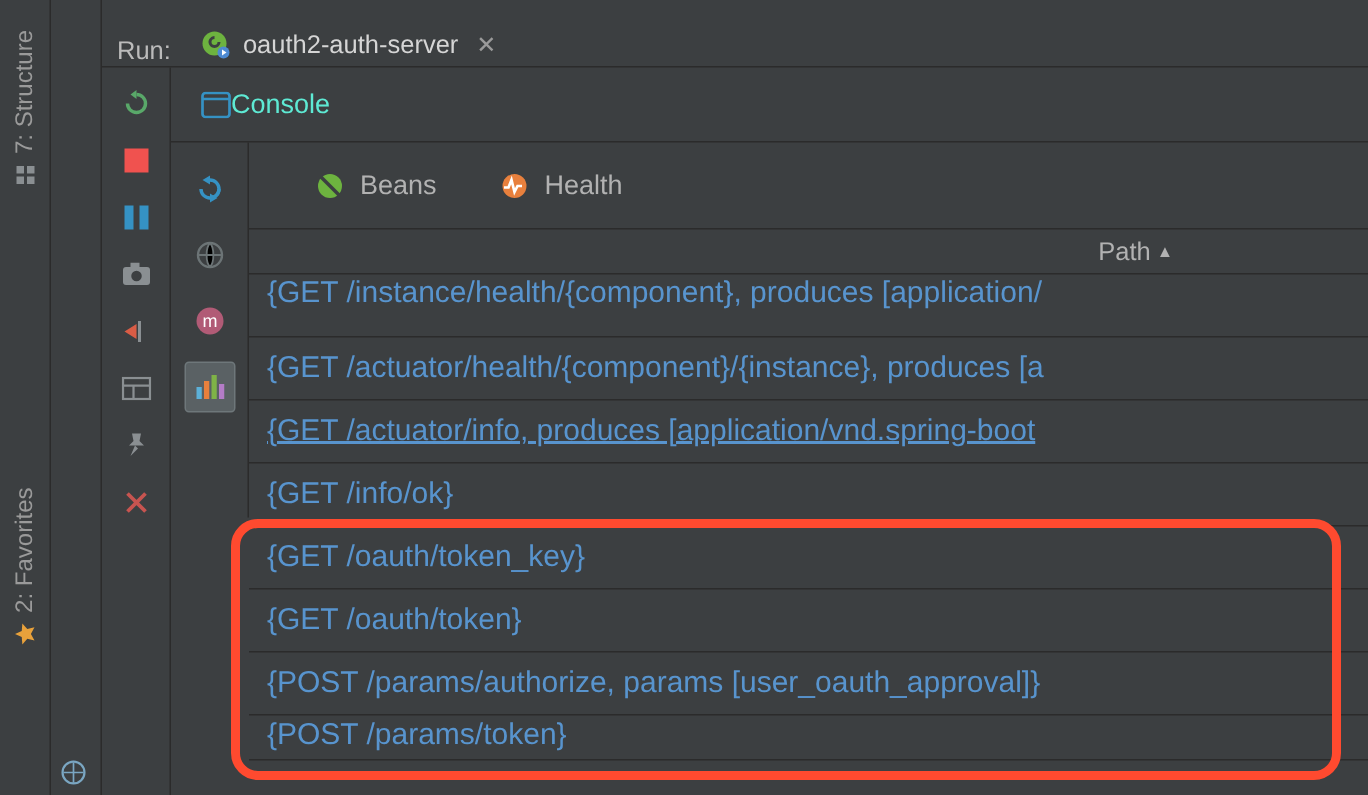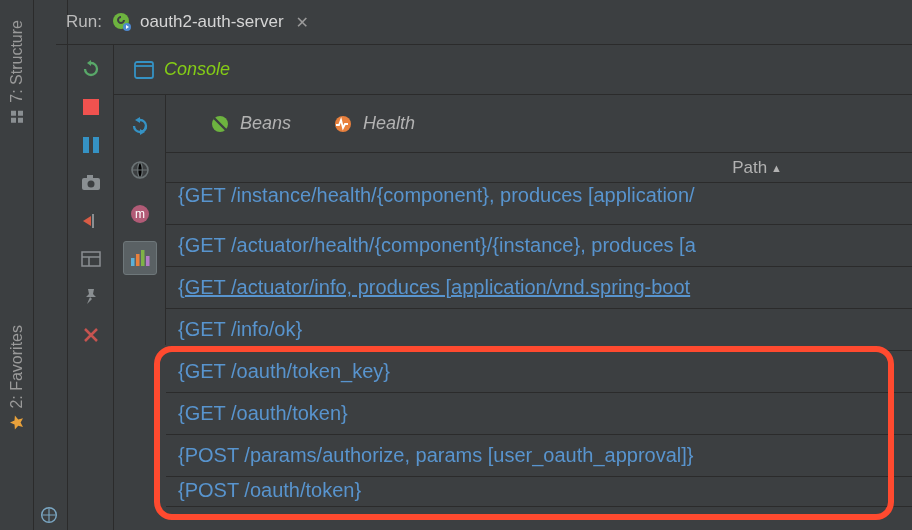--- a/index.html
+++ b/index.html
@@ -6,42 +6,42 @@
   * {box-sizing:border-box;}
 
   
   .rail-left-1{position:absolute;left:0;top:0;width:34px;height:530px;border-right:1px solid #2B2B2B;display:flex;flex-direction:column;align-items:center;padding-top:20px;gap:200px;}
   .rail-vertical-label{display:flex;align-items:center;gap:6px;writing-mode:vertical-lr;transform:rotate(180deg);color:#9A9A9A;font-size:16px;white-space:nowrap;}
   .rail-vertical-label .ico{transform:rotate(90deg);}
   .rail-left-2{position:absolute;left:34px;top:0;width:34px;height:530px;border-right:1px solid #2B2B2B;}
   .rail-left-2 .tiny{position:absolute;left:6px;bottom:6px;}
 
   
-  .toprow{position:absolute;left:56px;top:0;right:0;height:45px;border-bottom:1px solid #2B2B2B;display:flex;align-items:center;padding-left:10px;}
+  .toprow{position:absolute;left:68px;top:0;right:0;height:45px;border-bottom:1px solid #2B2B2B;display:flex;align-items:flex-end;padding-left:10px;gap:10px;}
   .label-run{color:#BBBBBB;font-size:17px;}
   .run-config{display:flex;align-items:center;gap:8px;padding:4px 10px;border-radius:2px;}
   .run-config .name{color:#D5D5D5;}
   .close-x{color:#9A9A9A;font-size:16px;margin-left:4px;}
 
   
   .toolcol{position:absolute;left:68px;top:45px;width:46px;border-right:1px solid #2B2B2B;display:flex;flex-direction:column;align-items:center;padding-top:12px;gap:14px;height:485px;}
   .tool{width:24px;height:24px;display:flex;align-items:center;justify-content:center;}
 
   
   .tabs1{position:absolute;left:114px;top:45px;right:0;height:50px;border-bottom:1px solid #2B2B2B;display:flex;align-items:stretch;}
-  .tab{display:flex;align-items:center;gap:10px;padding:0 20px;font-size:18px;color:#84cc16;font-style:italic;}
+  .tab{display:flex;align-items:center;padding:0 20px;font-size:18px;color:#5eead4;}
   .tab.active{background:#4E5254;}
 
   
   .iconcol{position:absolute;left:114px;top:95px;width:52px;height:250px;border-right:1px solid #2B2B2B;display:flex;flex-direction:column;align-items:center;gap:10px;padding-top:14px;}
   .iconbtn{width:34px;height:34px;display:flex;align-items:center;justify-content:center;border-radius:3px;}
   .iconbtn.active{background:#5A6164;border:1px solid #6E777A;}
 
   
-  .tabs2{position:absolute;left:166px;top:95px;right:0;height:58px;border-bottom:1px solid #2B2B2B;display:flex;align-items:center;padding-left:26px;gap:6px;font-style:italic;}
+  .tabs2{position:absolute;left:166px;top:95px;right:0;height:58px;border-bottom:1px solid #2B2B2B;display:flex;align-items:center;padding-left:26px;gap:6px;}
   .subtab{display:flex;align-items:center;gap:10px;padding:8px 18px;font-size:18px;color:#B2B2B2;border-radius:2px;}
   .subtab.active{background:#4E5254;}
 
   
   .headerrow{position:absolute;left:166px;top:153px;right:0;height:30px;border-bottom:1px solid #2B2B2B;display:flex;align-items:center;padding-right:130px;justify-content:flex-end;color:#B2B2B2;font-size:17px;text-align:center;}
   .sort-caret{margin-left:4px;font-size:11px;}
 
   
   .list{position:absolute;left:166px;top:183px;right:0;bottom:0;overflow:hidden;}
   .row{height:42px;display:flex;align-items:center;padding-left:12px;border-bottom:1px solid #2B2B2B;}
@@ -239,17 +239,17 @@
   <div class="row">
       <a>{GET /oauth/token_key}</a>
     </div>
   <div class="row">
       <a>{GET /oauth/token}</a>
     </div>
   <div class="row">
       <a>{POST /params/authorize, params [user_oauth_approval]}</a>
     </div>
   <div class="row truncated">
-      <a>{POST /oauth/token}</a>
+      <a>{POST /params/token}</a>
     </div>
 </div>
 
 <div class="highlight"></div>
 
 </body></html>

